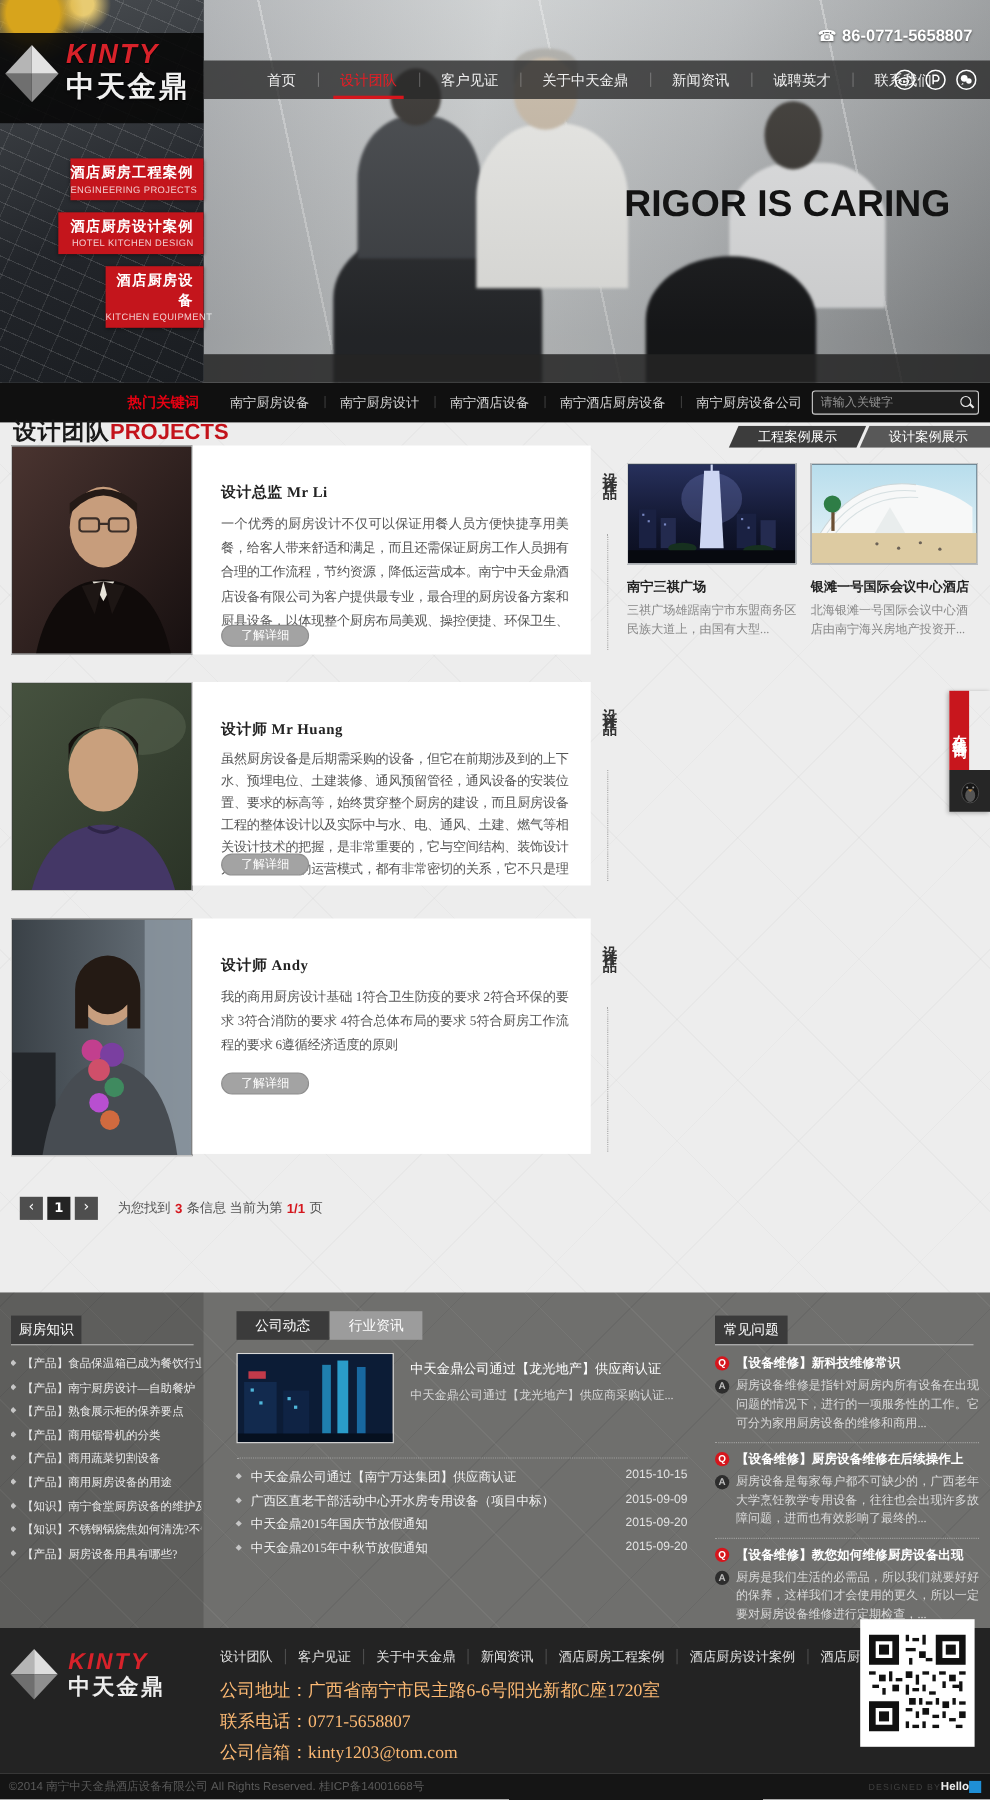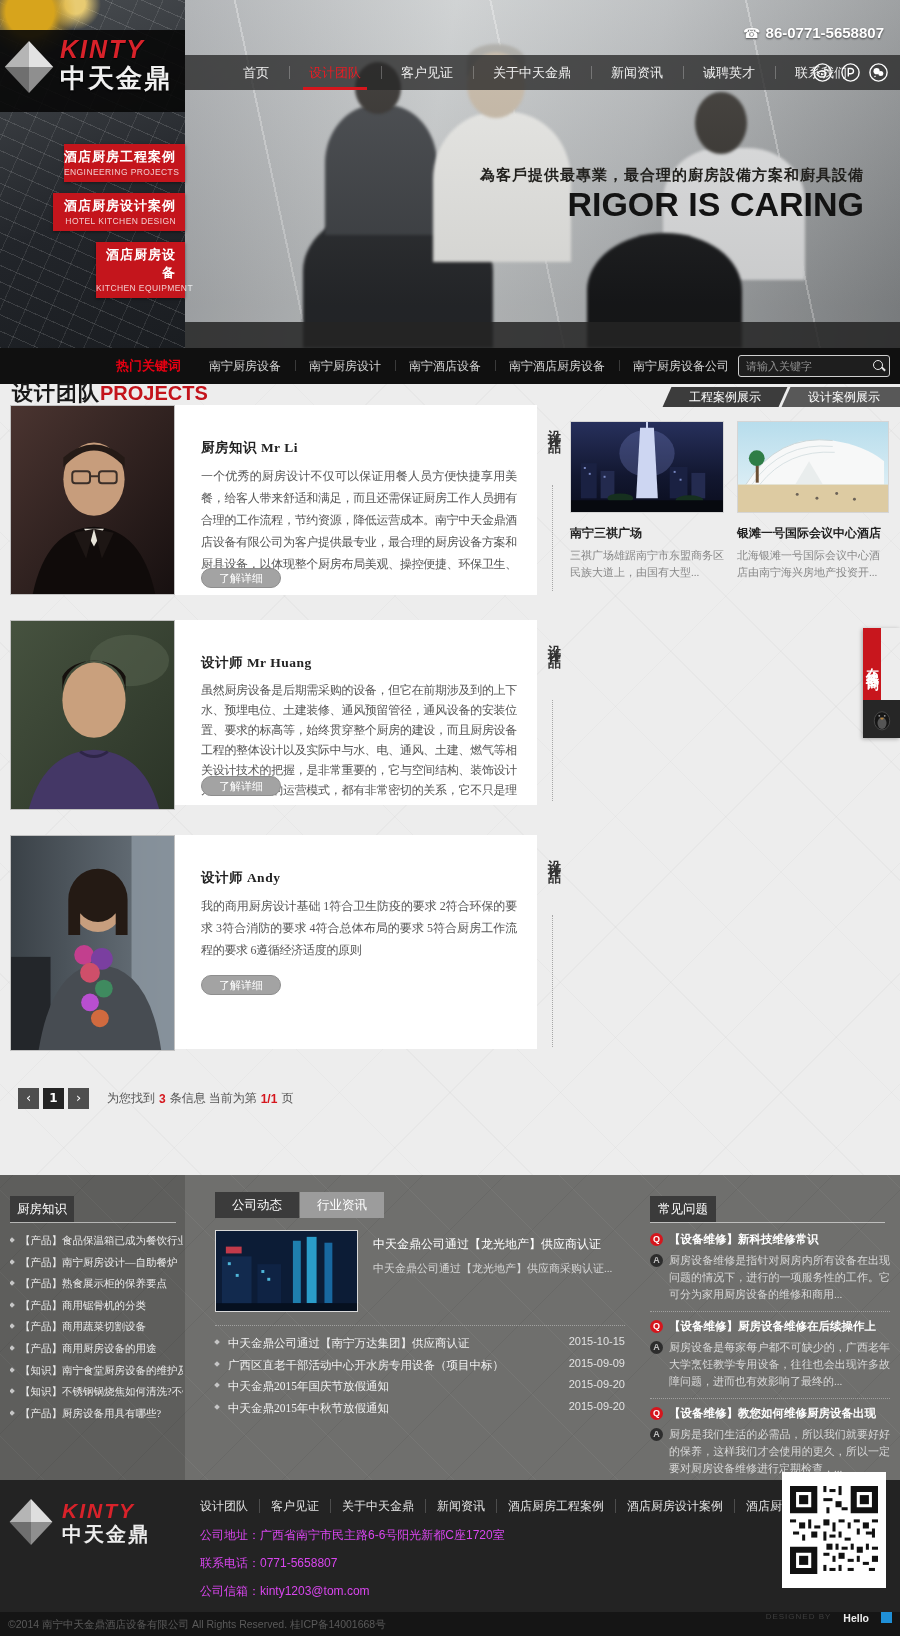--- a/index.html
+++ b/index.html
@@ -165,26 +165,26 @@
   
   .footer{position:absolute;top:1480px;left:0;width:900px;height:132px;background:#232323}
   .f-logo{position:absolute;left:8px;top:16px}
   .f-brand{position:absolute;left:62px;top:20px;line-height:1}
   .f-brand-en{font-size:21px;font-weight:bold;font-style:italic;color:#d8222a;letter-spacing:2px}
   .f-brand-cn{margin-top:3px;font-size:20px;font-weight:bold;color:#ededed;letter-spacing:2px}
   .f-links{position:absolute;left:200px;top:18px;font-family:"Liberation Serif","DejaVu Serif",serif;font-size:12px;color:#e2e2e2;white-space:nowrap}
   .f-link{padding:0 11px;border-right:1px solid #4c4c4c}
   .f-link:first-child{padding-left:0}
   .f-link:last-child{border-right:0}
-  .f-row{position:absolute;left:200px;font-family:Liberation Sans, sans-serif;font-size:12px;color:#d946ef;white-space:nowrap}
+  .f-row{position:absolute;left:200px;font-family:Liberation Serif, serif;font-size:16px;color:#fdba74;white-space:nowrap}
   .f-addr{top:47px}.f-tel{top:75px}.f-mail{top:103px}
   .qr{position:absolute;right:14px;top:-8px;width:104px;height:116px;background:#fff;display:flex;align-items:center;justify-content:center}
   .copyright{position:absolute;top:1612px;left:0;width:900px;height:24px;background:#151515}
   .copy-text{position:absolute;left:8px;top:0;line-height:24px;font-size:10.5px;color:#5a5a5a;white-space:nowrap}
-  .designed{position:absolute;right:8px;top:0;height:24px;display:flex;gap:12px}
+  .designed{position:absolute;right:8px;top:0;height:24px;display:flex;align-items:center;gap:0}
   .designed-by{font-size:8px;color:#3f3f3f;letter-spacing:1px}
   .designer-name{font-size:10.5px;color:#ececec;font-weight:bold}
   .designer-logo{width:11px;height:11px;background:#1f8fd6}
 </style>
 </head>
 <body>
 
 <div class="page" data-interactable="false">
 
   <div class="banner" data-interactable="false">
@@ -251,21 +251,20 @@
         <svg width="19" height="19" viewBox="0 0 19 19">
             <circle cx="9.5" cy="9.5" r="8.6" fill="none" stroke="#fff" stroke-width="1.4"></circle>
             <circle cx="7.6" cy="8.2" r="3.1" fill="#fff"></circle>
             <circle cx="11.8" cy="10.6" r="2.5" fill="#fff"></circle>
             <path d="M6,12.5 l-1.2,1.8 2.4,-0.9 z" fill="#fff"></path>
           </svg>
       </span>
     </div>
 
     <div class="slogan" data-interactable="false">
-      <div class="slogan-cn" data-interactable="false">為客戶提供最專業，最合理的廚房設備方案和廚具設備</div>
       <div class="slogan-en" data-interactable="false">RIGOR IS CARING</div>
     </div>
 
     <div class="side-menu" data-interactable="false">
       <div class="side-item" data-interactable="true">
         <div class="si-cn" data-interactable="false">酒店厨房工程案例</div>
         <div class="si-en" data-interactable="false">ENGINEERING PROJECTS</div>
       </div>
       <div class="side-item" data-interactable="true">
         <div class="si-cn" data-interactable="false">酒店厨房设计案例</div>
@@ -319,21 +318,21 @@
               <rect x="89" y="66" width="18" height="12" rx="3"></rect>
               <line x1="80" y1="71" x2="89" y2="71"></line>
             </g>
           <path d="M22,190 q14,-66 62,-68 q48,2 62,68 z" fill="#100b0a"></path>
           <polygon points="74,124 94,124 84,142" fill="#e8e4da"></polygon>
           <path d="M64,128 l20,-4 -8,30 z" fill="#1d1614"></path>
           <path d="M104,128 l-20,-4 8,30 z" fill="#1d1614"></path>
         </svg>
       </div>
       <div class="panel" data-interactable="false">
-        <div class="dname" data-interactable="false">厨房知识 Mr Li</div>
+        <div class="dname" data-interactable="false">设计总监 Mr Li</div>
         <div class="para" data-interactable="false">一个优秀的厨房设计不仅可以保证用餐人员方便快捷享用美餐，给客人带来舒适和满足，而且还需保证厨房工作人员拥有合理的工作流程，节约资源，降低运营成本。南宁中天金鼎酒店设备有限公司为客户提供最专业，最合理的厨房设备方案和厨具设备，以体现整个厨房布局美观、操控便捷、环保卫生、高效节能的全新观念。</div>
         <span class="detail" data-interactable="true">了解详细</span>
       </div>
       <div class="works" data-interactable="false">
         <span class="works-label" data-interactable="false">设计作品</span>
         <span class="works-line" data-interactable="false"></span>
         <div class="proj pj1" data-interactable="true">
           <div class="pimg" data-interactable="false">
             <svg viewBox="0 0 154 92" preserveAspectRatio="none">
               <defs>

